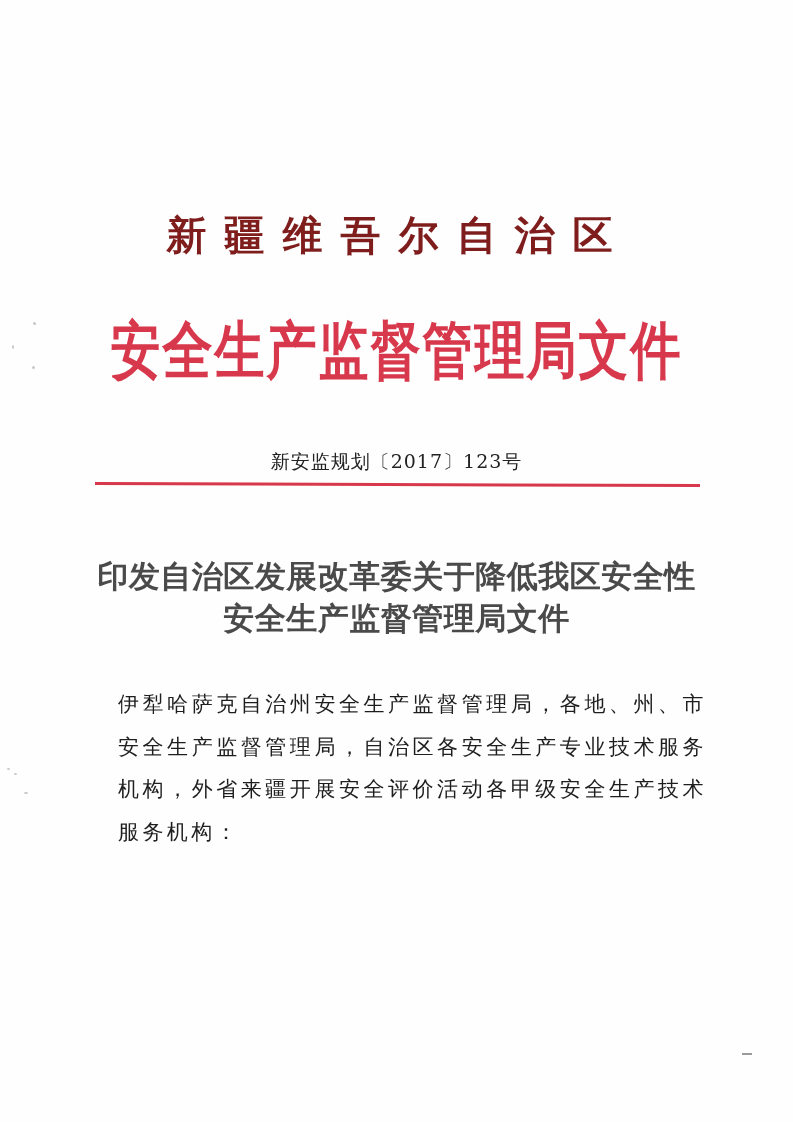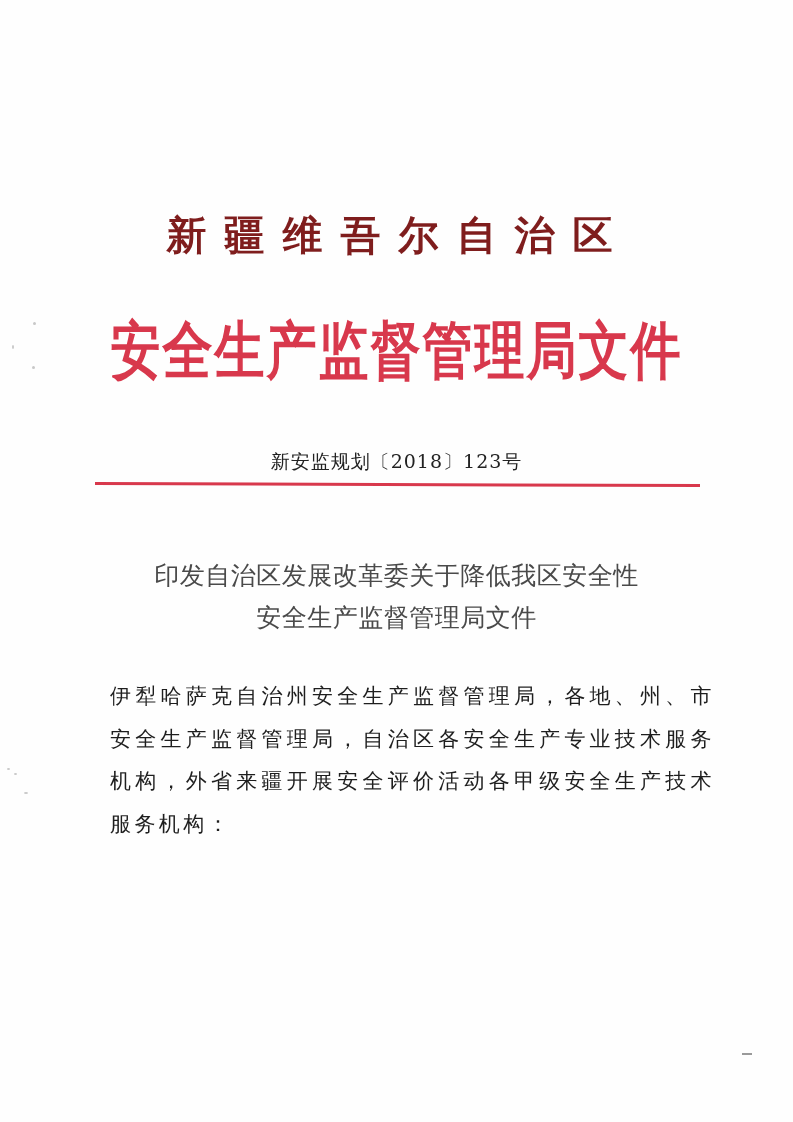--- a/index.html
+++ b/index.html
@@ -71,40 +71,40 @@
       background: #d8384c;
       transform: rotate(0.2deg);
     }
     .title {
       position: absolute;
       top: 555px;
       left: 0;
       width: 793px;
       text-align: center;
       font-family: "DejaVu Sans", sans-serif;
-      font-weight: normal;
-      font-size: 25px;
+      font-weight: bold;
+      font-size: 31px;
       line-height: 42px;
       color: #4a4a4a;
       letter-spacing: 0.5px;
     }
     .body-text {
       position: absolute;
       top: 675px;
       left: 110px;
       width: 605px;
       font-family: "DejaVu Serif", serif;
       font-size: 21px;
       line-height: 42.5px;
       color: #1e1e1e;
       letter-spacing: 3.4px;
       text-align: justify;
     }
     .body-text p {
-      margin: 0;
+      margin: 8px;
     }
     .body-text p.indent {
       text-indent: 48px;
     }
     .speck {
       position: absolute;
       background: #c8c8c8;
       border-radius: 50%;
     }
     .dash-mark {
@@ -118,21 +118,21 @@
   </style>
 </head>
 <body>
 
 <div class="page">
 
   <div class="header-line1">新疆维吾尔自治区</div>
 
   <div class="header-line2">安全生产监督管理局文件</div>
 
-  <div class="doc-number">新安监规划〔2018〕123号</div>
+  <div class="doc-number">新安监规划〔2017〕123号</div>
 
   <div class="red-rule"></div>
 
   <div class="title">
     <div>印发自治区发展改革委关于降低我区安全性</div>
     <div>安全生产监督管理局文件</div>
   </div>
 
   <div class="body-text">
     <p>伊犁哈萨克自治州安全生产监督管理局，各地、州、市安全生产监督管理局，自治区各安全生产专业技术服务机构，外省来疆开展安全评价活动各甲级安全生产技术服务机构：</p>

